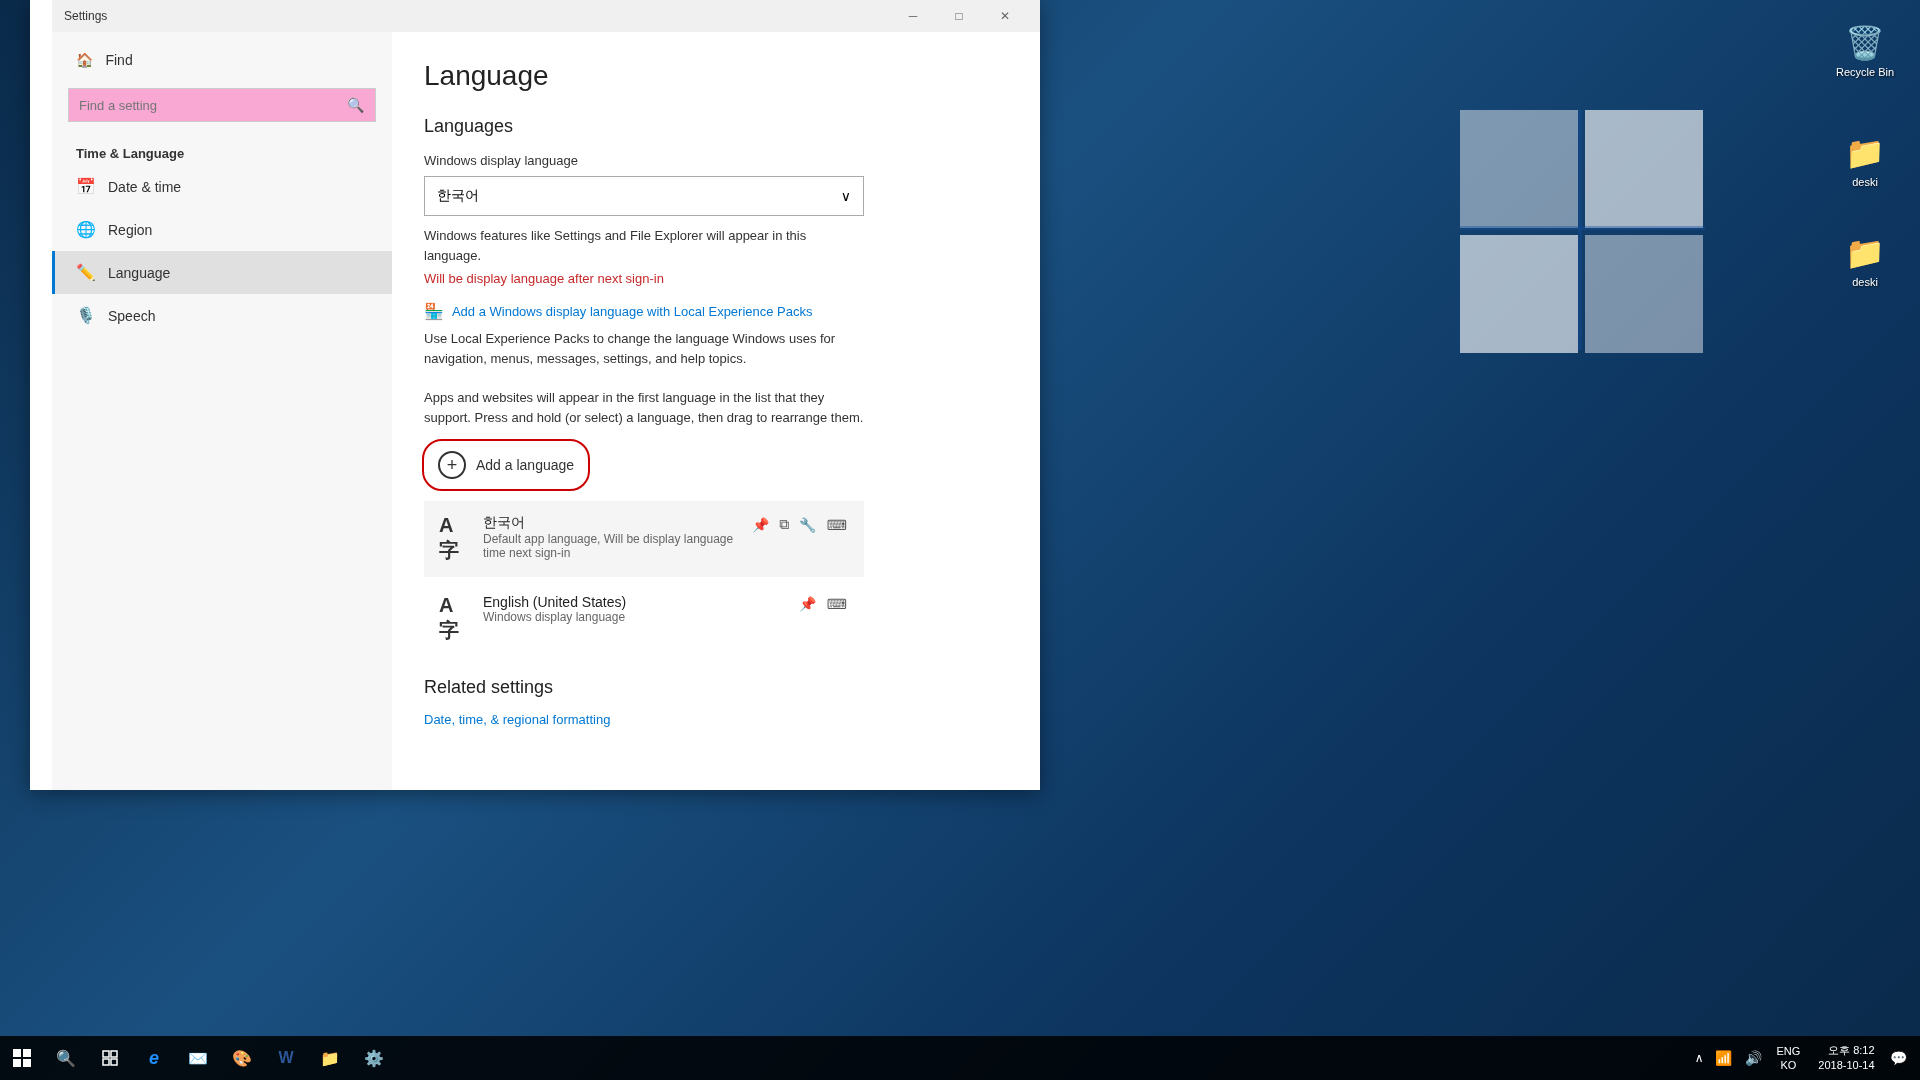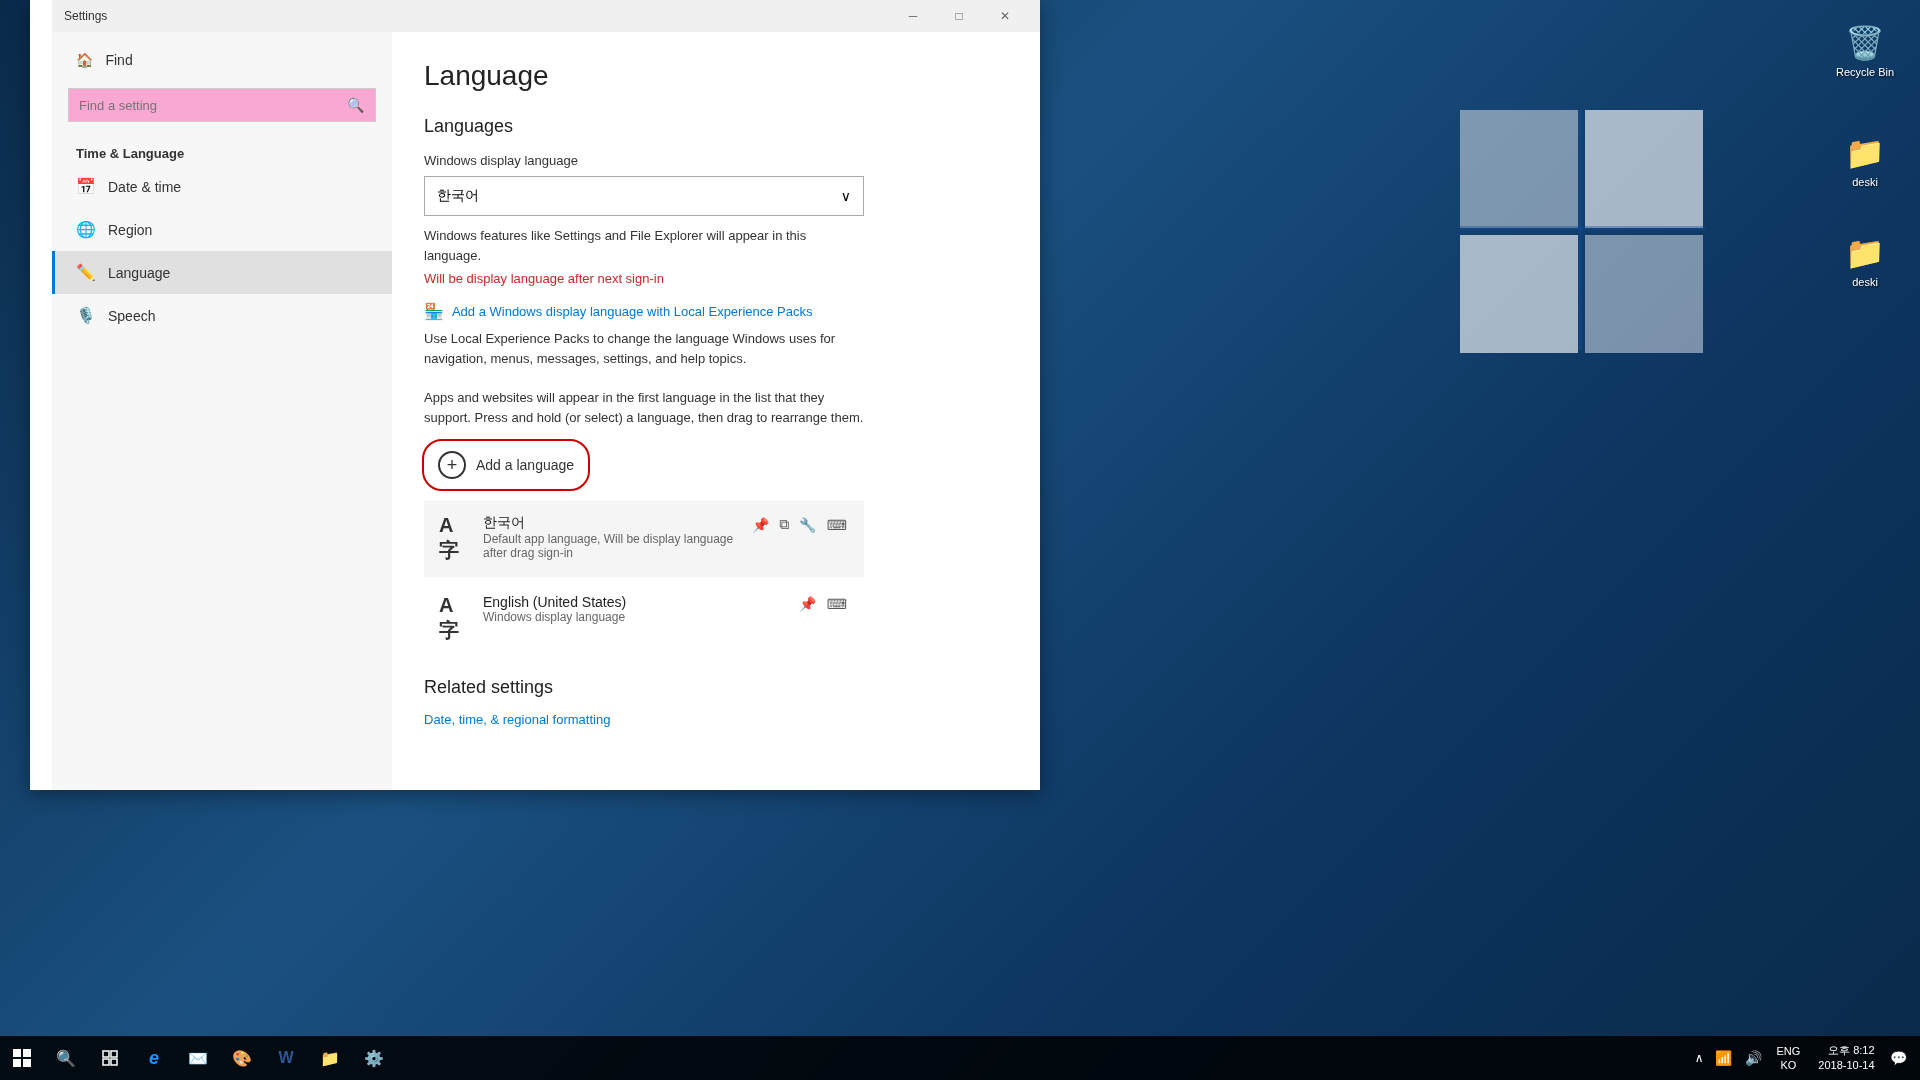--- a/index.html
+++ b/index.html
@@ -483,21 +483,21 @@
         <div class="add-btn-circle">+</div>
         <span>Add a language</span>
       </button>
 
       <div style="margin-top: 12px;">
 
         <div class="lang-item">
           <div class="lang-icon" style="font-size:20px; font-weight:bold; color:#333;">A字</div>
           <div class="lang-info">
             <div class="lang-name">한국어</div>
-            <div class="lang-sub">Default app language, Will be display language after drag sign-in</div>
+            <div class="lang-sub">Default app language, Will be display language time next sign-in</div>
           </div>
           <div class="lang-actions">
             <span class="lang-action-icon" title="Pin">📌</span>
             <span class="lang-action-icon" title="Copy">⧉</span>
             <span class="lang-action-icon" title="Options">🔧</span>
             <span class="lang-action-icon" title="Keyboard">⌨</span>
           </div>
         </div>
 
         <div class="lang-item" style="background: white;">

